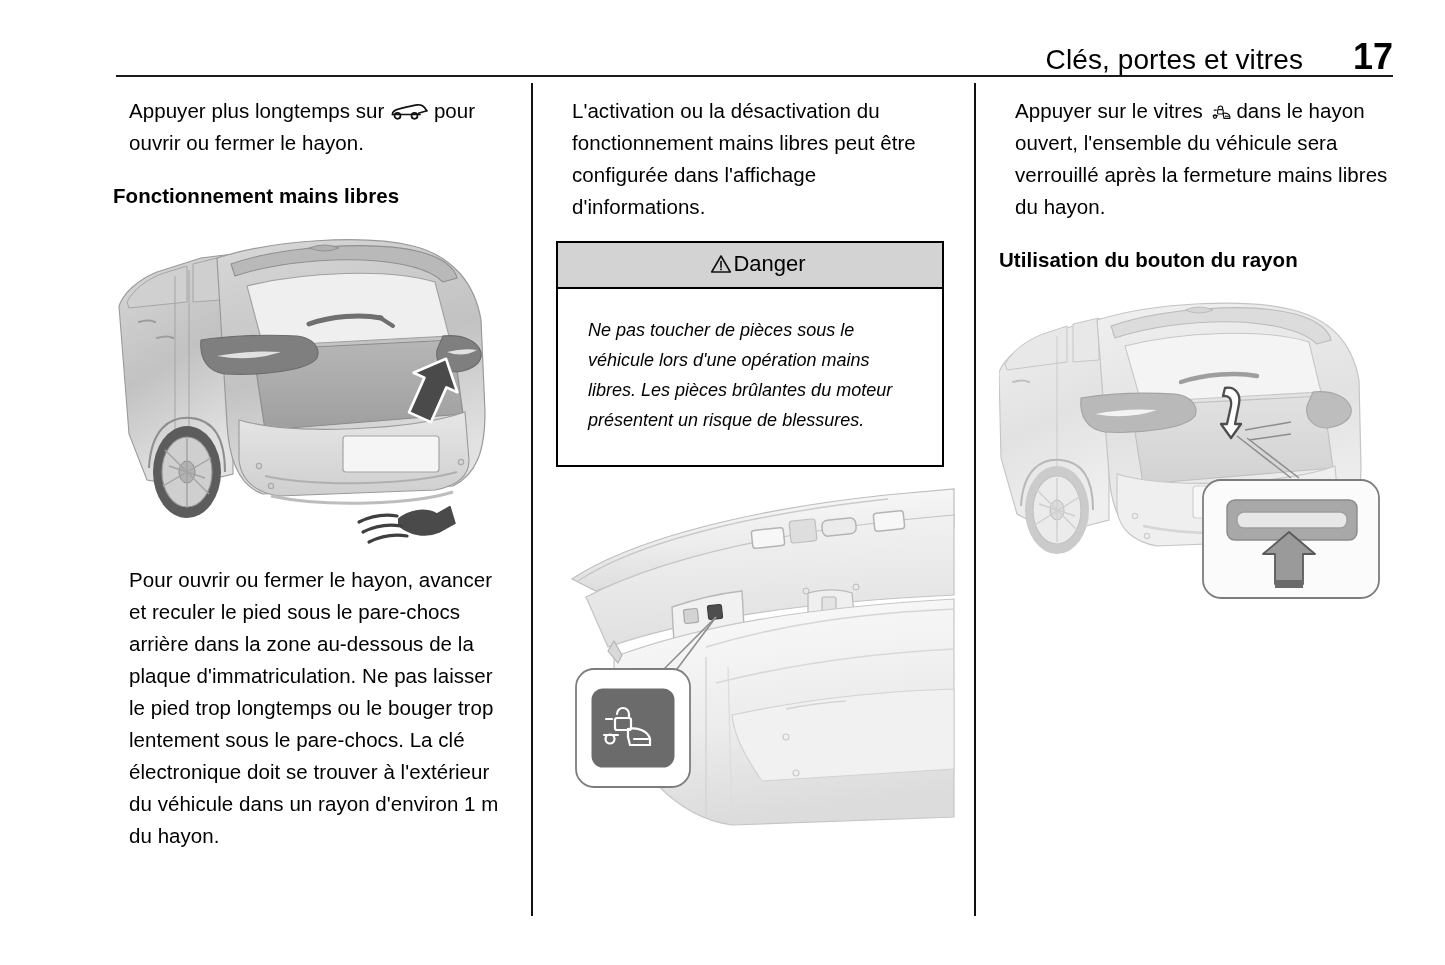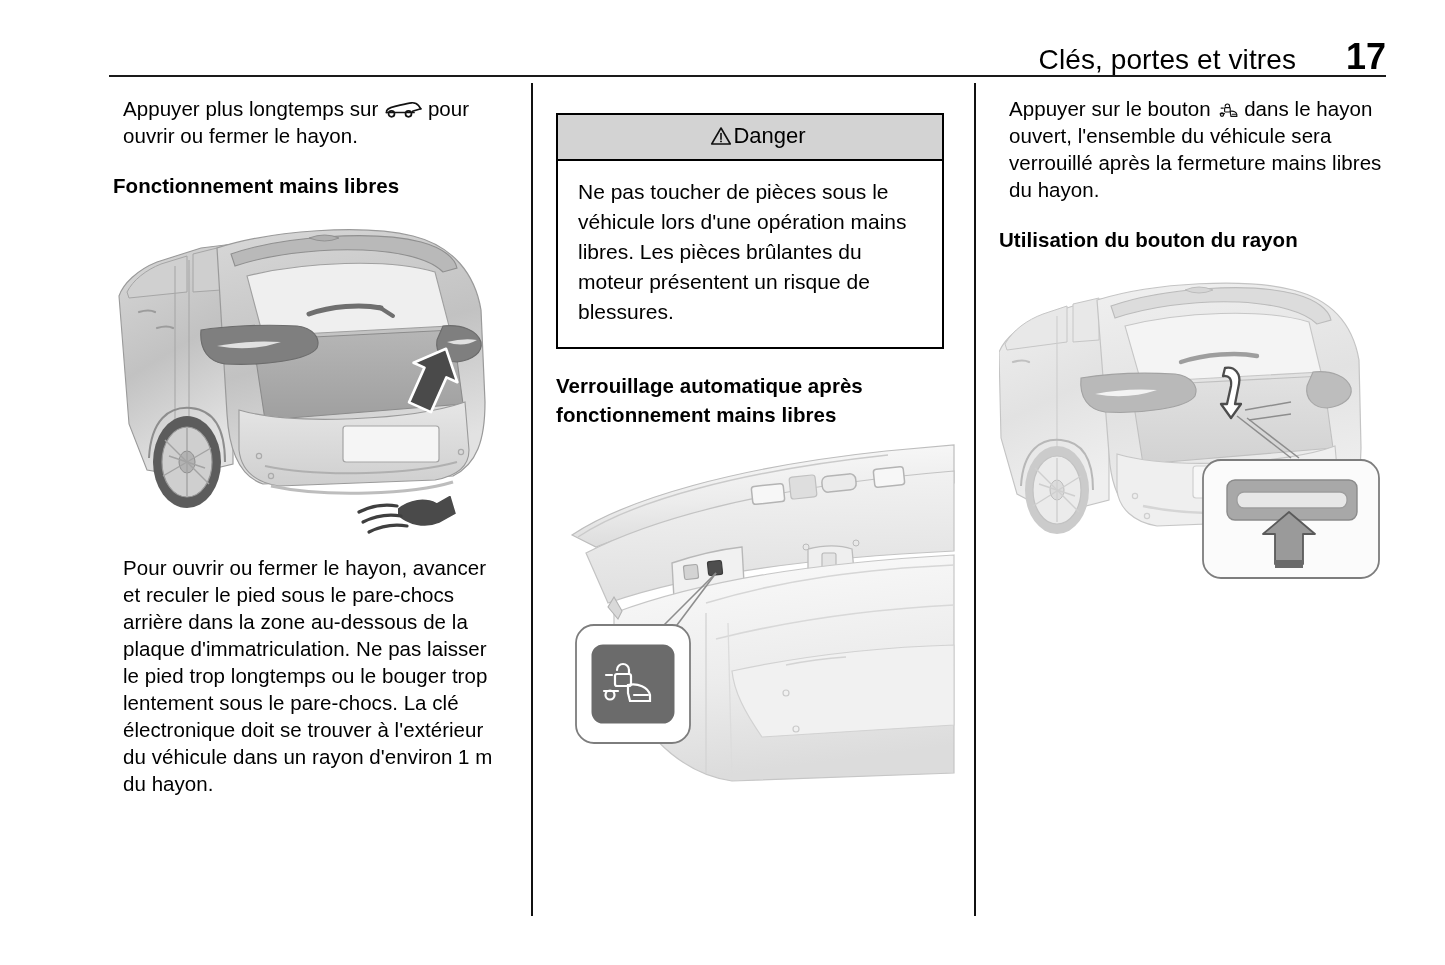--- a/index.html
+++ b/index.html
@@ -13,21 +13,21 @@
     height: 965px;
     font-family: "Liberation Sans", sans-serif;
     color: #000000;
     position: relative;
     overflow: hidden;
   }
 
   
   .page-header {
     position: absolute;
-    left: 109px;
+    left: 116px;
     top: 36px;
     width: 1277px;
     height: 42px;
   }
   .header-row {
     display: flex;
     align-items: baseline;
     justify-content: flex-end;
     height: 38px;
   }
@@ -75,23 +75,23 @@
     position: absolute;
     top: -12px;
     width: 2px;
     height: 833px;
     background: #111111;
   }
   .divider-1 { left: 418px; }
   .divider-2 { left: 861px; }
 
   p.body-text {
-    margin: 0 0 15px 10px;
+    margin: 0 0 15px 16px;
     font-size: 20.5px;
-    line-height: 27px;
+    line-height: 32px;
     letter-spacing: 0.05px;
   }
 
   h2.sub-head {
     margin: 22px 0 14px 0;
     font-size: 20.5px;
     font-weight: 700;
     line-height: 29px;
     letter-spacing: 0.05px;
   }
@@ -126,23 +126,24 @@
     display: inline-block;
     vertical-align: -3px;
     margin-right: 1px;
     width: 22px;
     height: 20px;
   }
   .danger-body {
     padding: 10px 14px 14px 14px;
   }
   .danger-body p {
-    margin: 6px;
-    font-size: 21px;
+    margin: 16px;
+    font-size: 18px;
     line-height: 30px;
+    font-style: italic;
   }
 
   
   .figure {
     position: relative;
     margin: 6px 0 10px 0;
   }
   .figure svg { display: block; }
 
   .fig-car-rear { width: 392px; height: 330px; }
@@ -266,38 +267,38 @@
           <path d="M256 318 C268 312 282 310 294 312"></path>
         </g>
       </svg>
     </div>
 
     <p class="body-text">Pour ouvrir ou fermer le hayon, avancer et reculer le pied sous le pare-chocs arrière dans la zone au-dessous de la plaque d'immatriculation. Ne pas laisser le pied trop longtemps ou le bouger trop lentement sous le pare-chocs. La clé électronique doit se trouver à l'extérieur du véhicule dans un rayon d'environ 1 m du hayon.</p>
   </div>
 
   <div class="col col-2">
 
+    <p class="body-text">L'activation ou la désactivation du fonctionnement mains libres peut être configurée dans l'affichage d'informations.</p>
 
 
     <div class="danger-box">
       <div class="danger-header">
         <span class="warn-tri">
           <svg viewBox="0 0 22 20" width="22" height="20" aria-hidden="true">
             <path d="M11 2 L20.3 18 L1.7 18 Z" fill="none" stroke="#111" stroke-width="1.6" stroke-linejoin="round"></path>
             <path d="M11 7.6 L11 13.2" stroke="#111" stroke-width="1.6" stroke-linecap="round"></path>
             <circle cx="11" cy="15.4" r="0.95" fill="#111"></circle>
           </svg>
         </span><span>Danger</span>
       </div>
       <div class="danger-body">
         <p>Ne pas toucher de pièces sous le véhicule lors d'une opération mains libres. Les pièces brûlantes du moteur présentent un risque de blessures.</p>
       </div>
     </div>
 
-    <h2 class="sub-head">Verrouillage automatique après fonctionnement mains libres</h2>
 
     <div class="figure">
       <svg class="fig-liftgate-inner" viewBox="0 0 400 350" aria-hidden="true">
         <defs>
           <linearGradient id="panelGrad" x1="0" y1="0" x2="0.2" y2="1">
             <stop offset="0%" stop-color="#fbfbfb"></stop>
             <stop offset="60%" stop-color="#ececec"></stop>
             <stop offset="100%" stop-color="#dcdcdc"></stop>
           </linearGradient>
           <linearGradient id="panelGrad2" x1="0" y1="0" x2="0.1" y2="1">
@@ -352,21 +353,21 @@
           <path d="M72 242 C82 240 92 244 94 252 L94 258 L74 258 L72 250 Z"></path>
           <path d="M78 252 L92 252"></path>
         </g>
       </svg>
     </div>
   </div>
 
   <div class="col col-3">
 
     <p class="body-text">
-      <span>Appuyer sur le bouton</span>
+      <span>Appuyer sur le vitres</span>
       <span class="inline-icon icon-central-lock">
         <svg viewBox="0 0 22 18" width="22" height="18" aria-hidden="true">
           <g stroke="#111" stroke-width="1.15" fill="none" stroke-linecap="round">
             <path d="M9.2 5.2 a2.2 2.2 0 0 1 4.4 0 l0 1.4"></path>
             <rect x="8.6" y="6.6" width="5.6" height="4.4" rx="0.8"></rect>
             <path d="M5.1 7.1 L7.3 7.1"></path>
             <path d="M4.2 12.6 L8.4 12.6"></path>
             <circle cx="6.0" cy="13.6" r="1.7"></circle>
             <path d="M14.4 10.2 C17.6 9.6 20.4 11.0 20.8 13.4 L20.8 15.4 L15.0 15.4 L14.4 12.6 Z"></path>
             <path d="M16.2 13.2 L20.2 13.2"></path>

